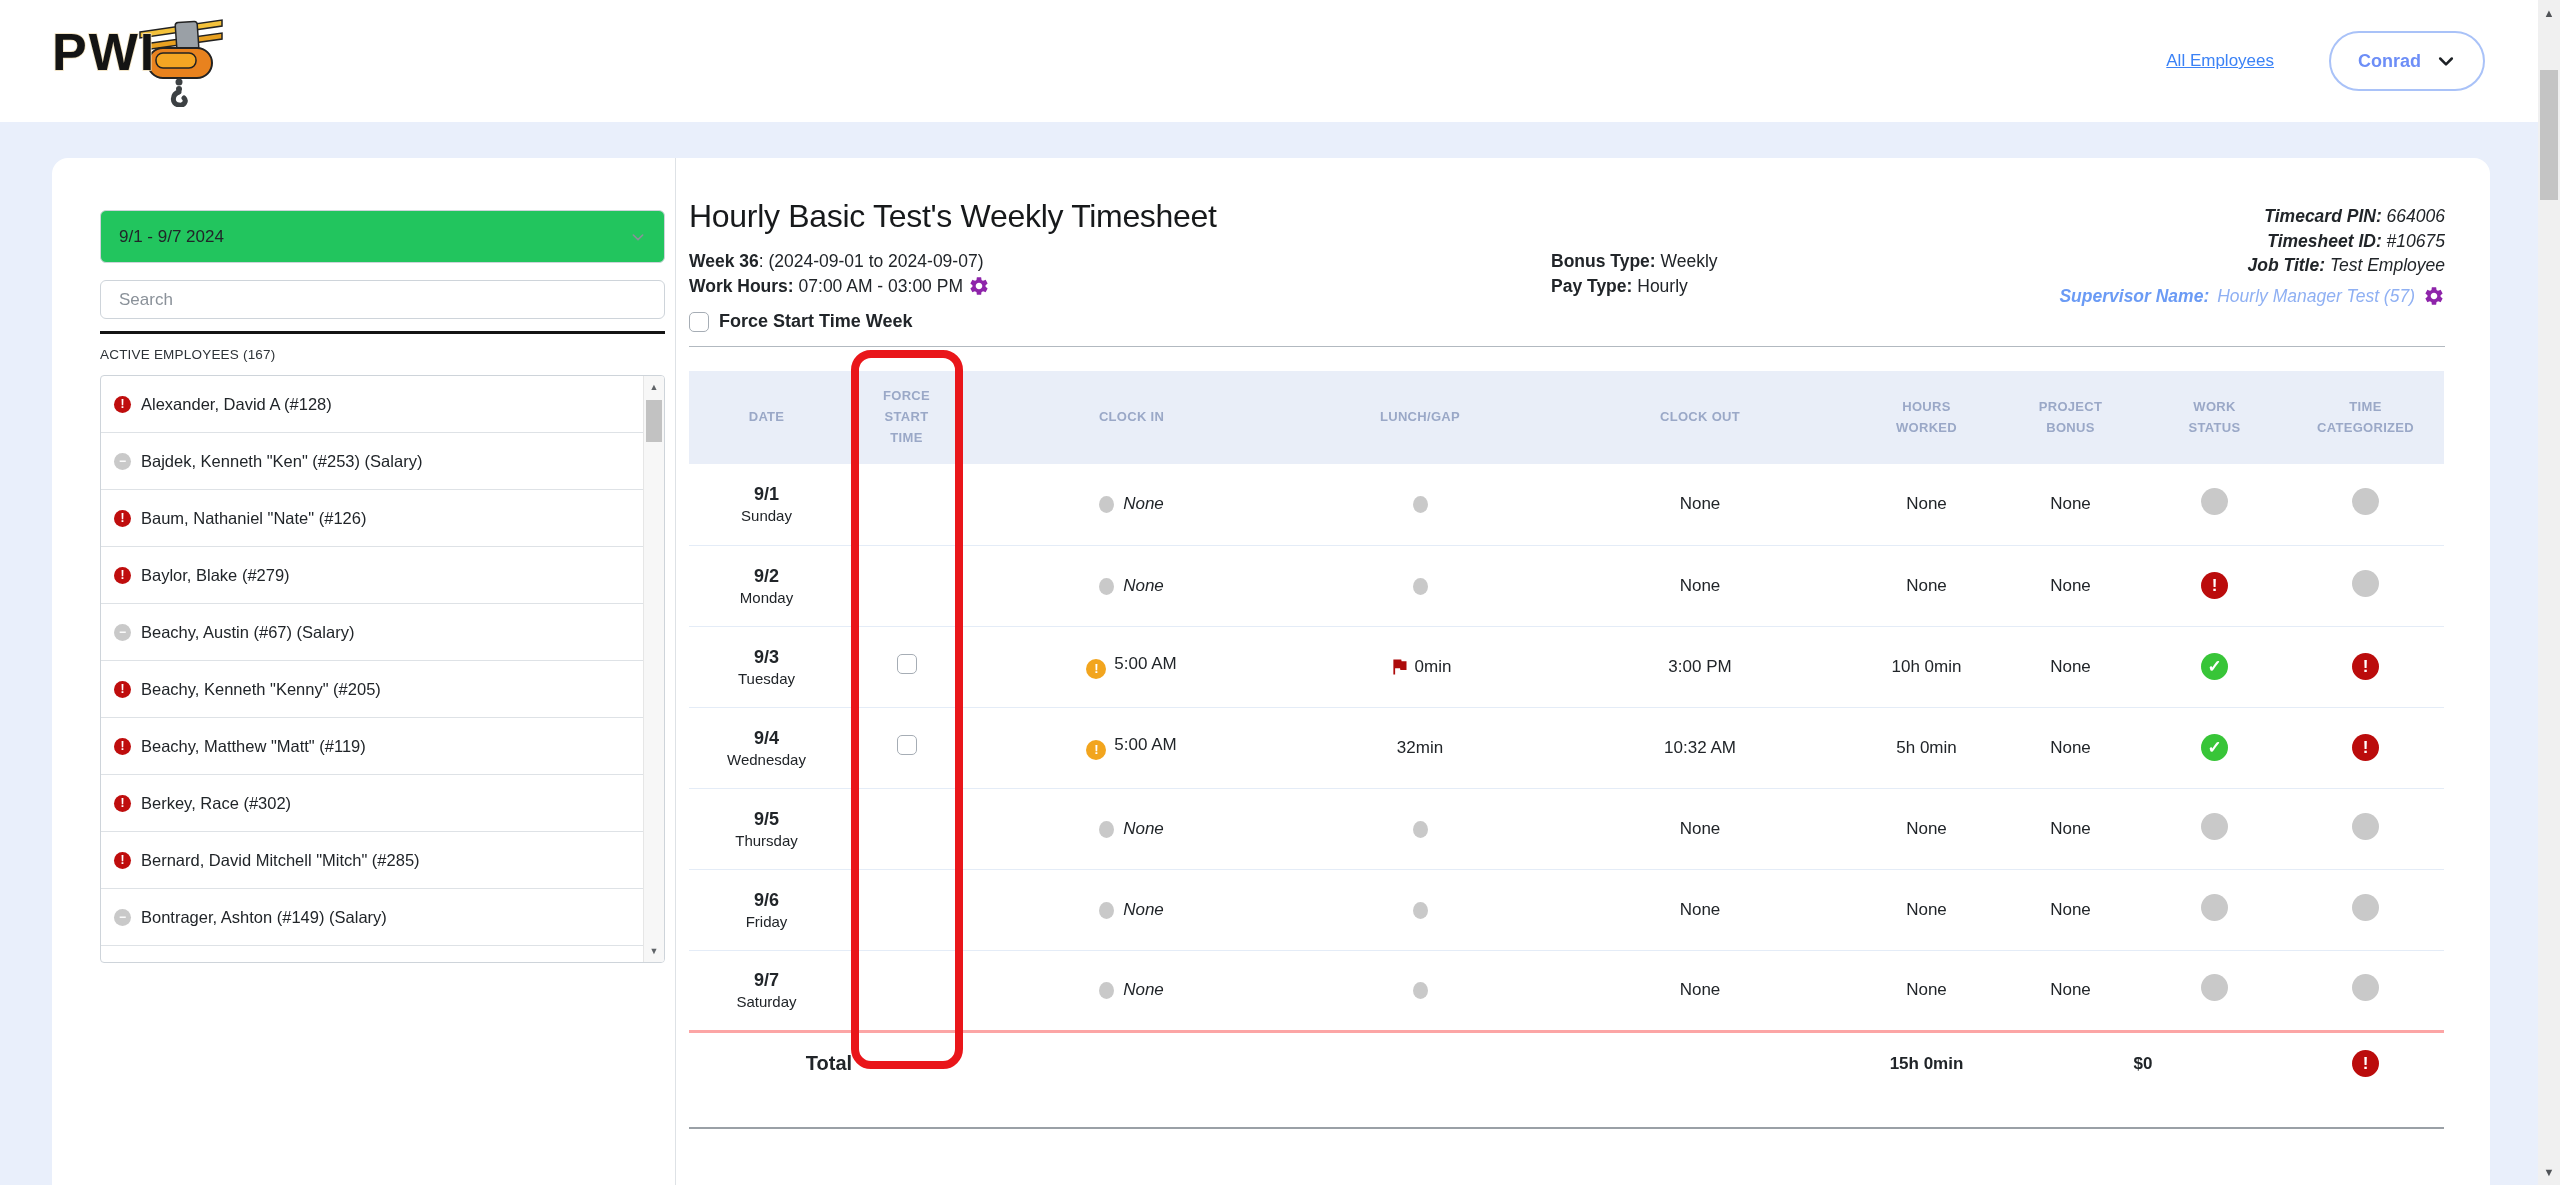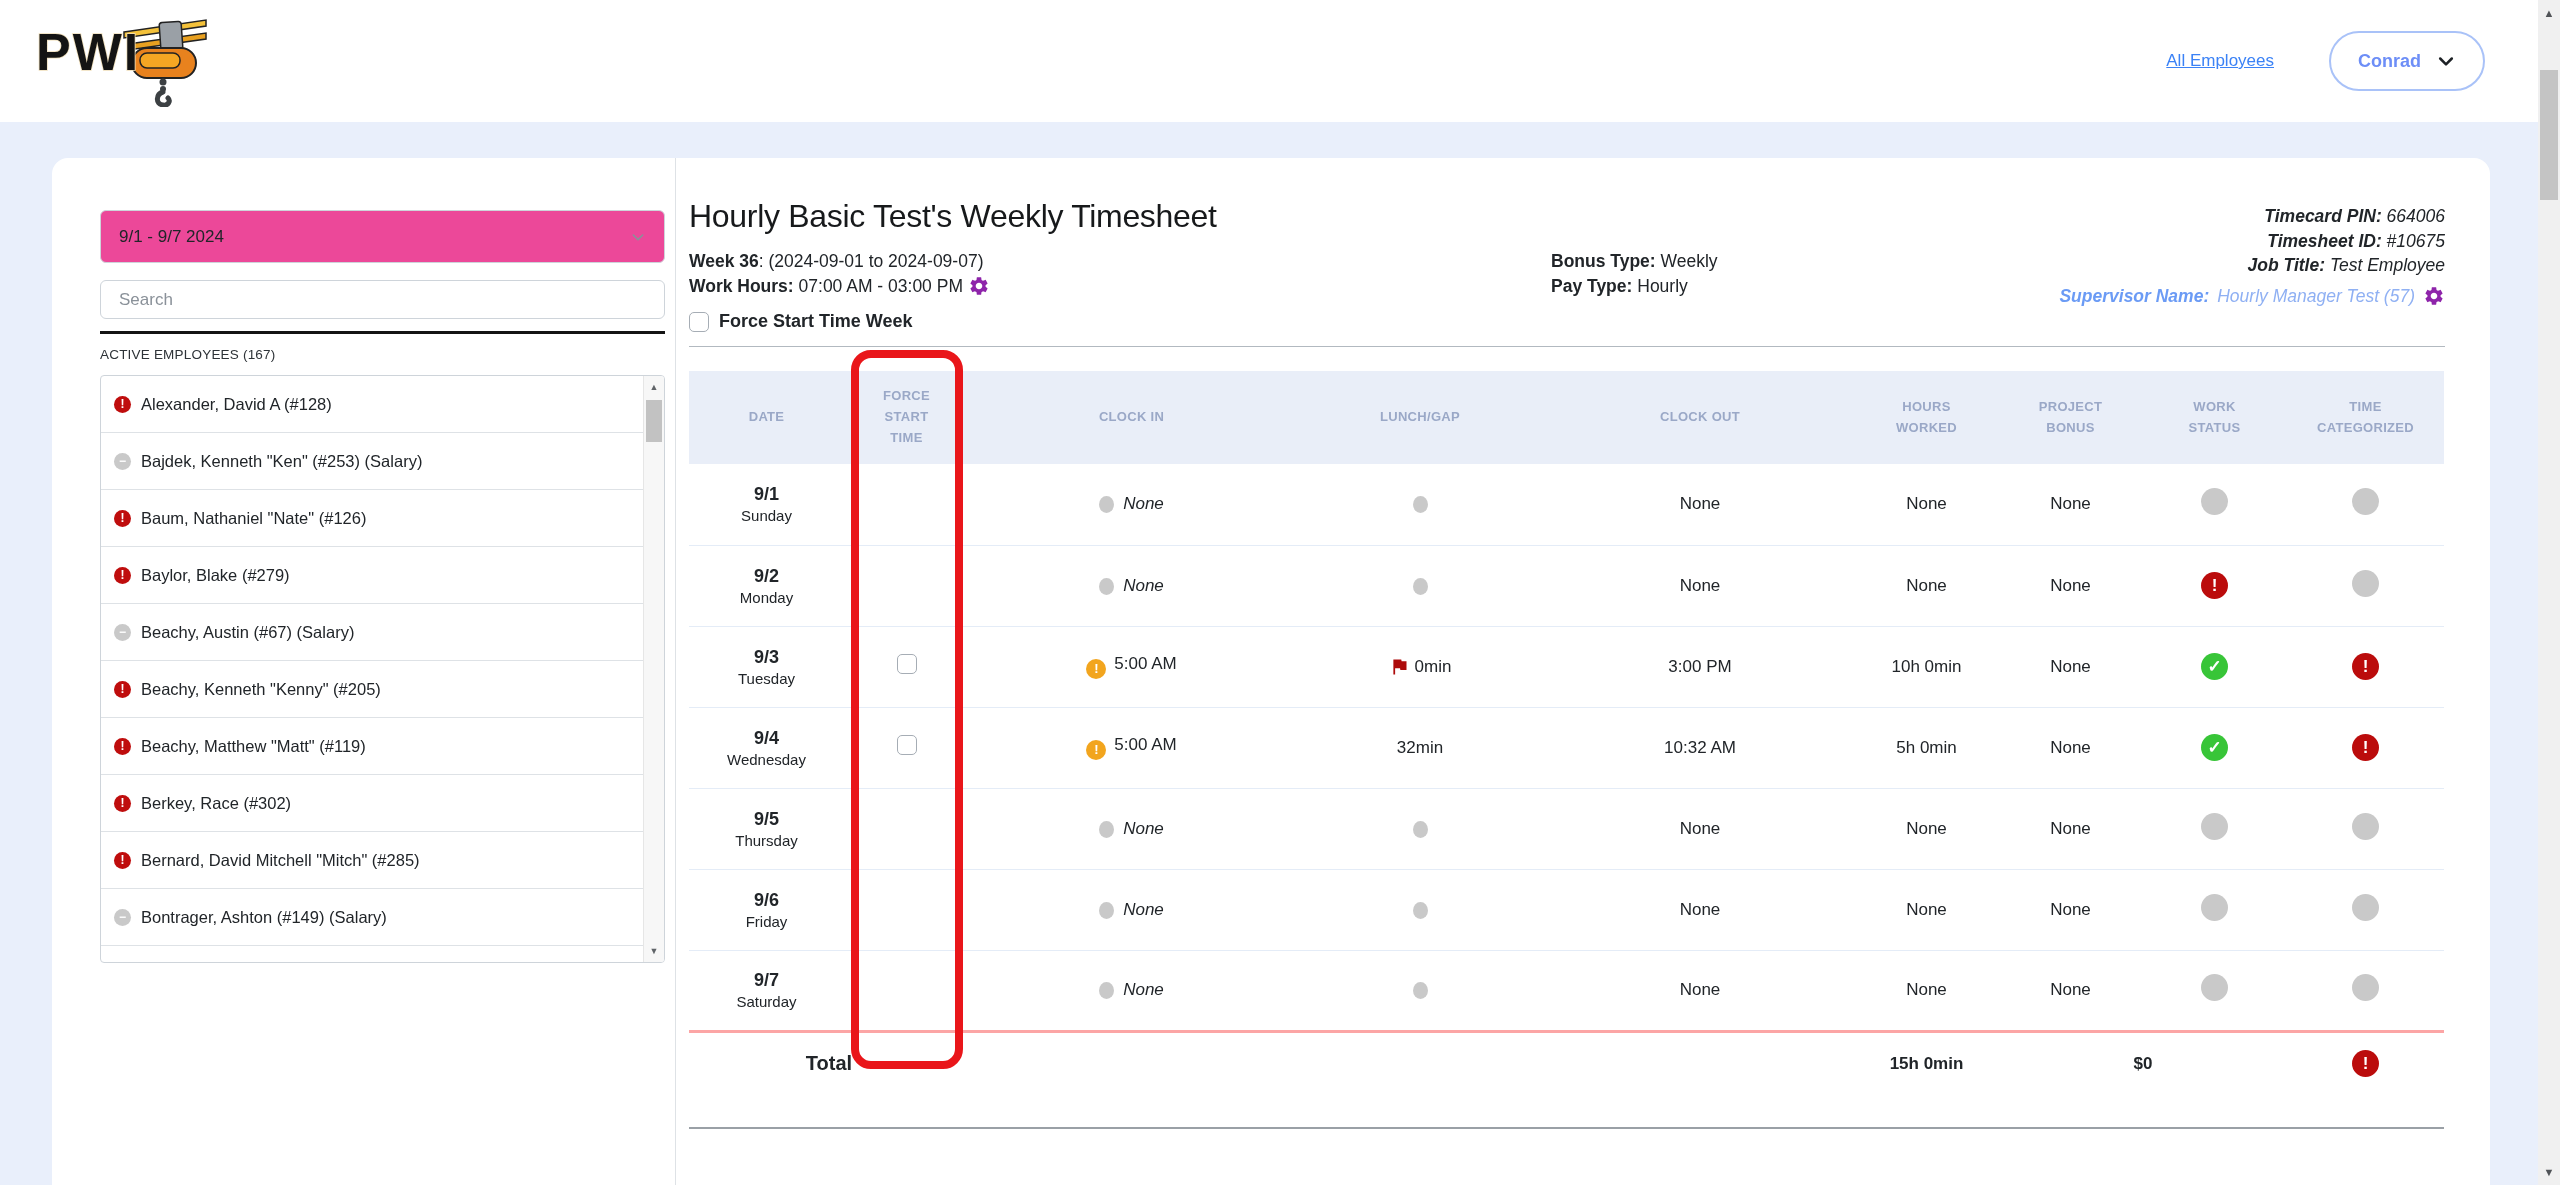--- a/index.html
+++ b/index.html
@@ -1,42 +1,42 @@
 <!DOCTYPE html>
 <html><head>
 <meta charset="utf-8">
 <style>
   * { box-sizing: border-box; margin: 0; padding: 0; }
   html, body { width: 2560px; height: 1185px; overflow: hidden; }
   body { position: relative; background: #e9effb; font-family: "Liberation Sans", sans-serif; color: #212529; }
 
   
   .navbar { position: absolute; top: 0; left: 0; width: 2538px; height: 122px; background: #fff;
-            display: flex; align-items: center; justify-content: space-between; padding: 0 53px 0 36px; }
+            display: flex; align-items: center; justify-content: space-between; padding: 0 53px 0 52px; }
   .nav-right { display: flex; align-items: center; gap: 55px; }
   .all-emp { font-size: 17px; color: #3b82f6; text-decoration: underline; cursor: pointer; }
   .user-pill { display: inline-flex; align-items: center; gap: 15px; height: 60px; padding: 0 27px;
                border: 2px solid #a9c2f8; border-radius: 32px; background: #fff; cursor: pointer; }
   .user-pill .uname { color: #6d8ef7; font-size: 18px; font-weight: bold; }
 
   
   .pagebar { position: absolute; right: 0; top: 0; width: 22px; height: 1185px; background: #f0f0f0; }
   .pagebar .arr { position: absolute; left: 0; width: 22px; height: 26px; display: flex; align-items: center;
                   justify-content: center; font-size: 11px; color: #505357; }
   .pagebar .arr.up { top: 0; }
   .pagebar .arr.down { bottom: 0; }
   .pagebar .thumb { position: absolute; left: 2px; top: 70px; width: 18px; height: 130px; background: #c4c4c4; }
 
   
   .card { position: absolute; left: 52px; top: 158px; width: 2438px; height: 1040px;
           background: #fff; border-radius: 16px 16px 0 0; display: flex; }
 
   
   .sidebar { width: 624px; padding: 52px 11px 0 48px; border-right: 1px solid #dee2e6; }
-  .wk-select { width: 565px; height: 53px; border: 1px solid #ced4da; border-radius: 6px; background: #ec4899;
+  .wk-select { width: 565px; height: 53px; border: 1px solid #ced4da; border-radius: 6px; background: #22c55e;
                display: flex; align-items: center; justify-content: space-between; padding: 0 18px; font-size: 17px; cursor: pointer; }
   .search { width: 565px; height: 39px; border: 1px solid #ced4da; border-radius: 6px; margin-top: 17px;
             padding: 0 18px; font-size: 17px; font-family: "Liberation Sans", sans-serif; color: #4d7c0f; outline: none; }
   .search::placeholder { color: #8a9199; }
   .side-hr { width: 565px; border: none; border-top: 3px solid #141414; margin-top: 12px; }
   .emp-label { margin-top: 13px; font-size: 13.5px; color: #2e3338; letter-spacing: 0.2px; }
   .emp-list { position: relative; margin-top: 13px; width: 565px; height: 588px; border: 1px solid #ced4da;
               border-radius: 4px; overflow: hidden; background: #fff; }
   .emp-row { height: 57px; display: flex; align-items: center; padding: 0 34px 0 13px;
              border-bottom: 1px solid #dee2e6; font-size: 16.5px; cursor: pointer; white-space: nowrap; }

